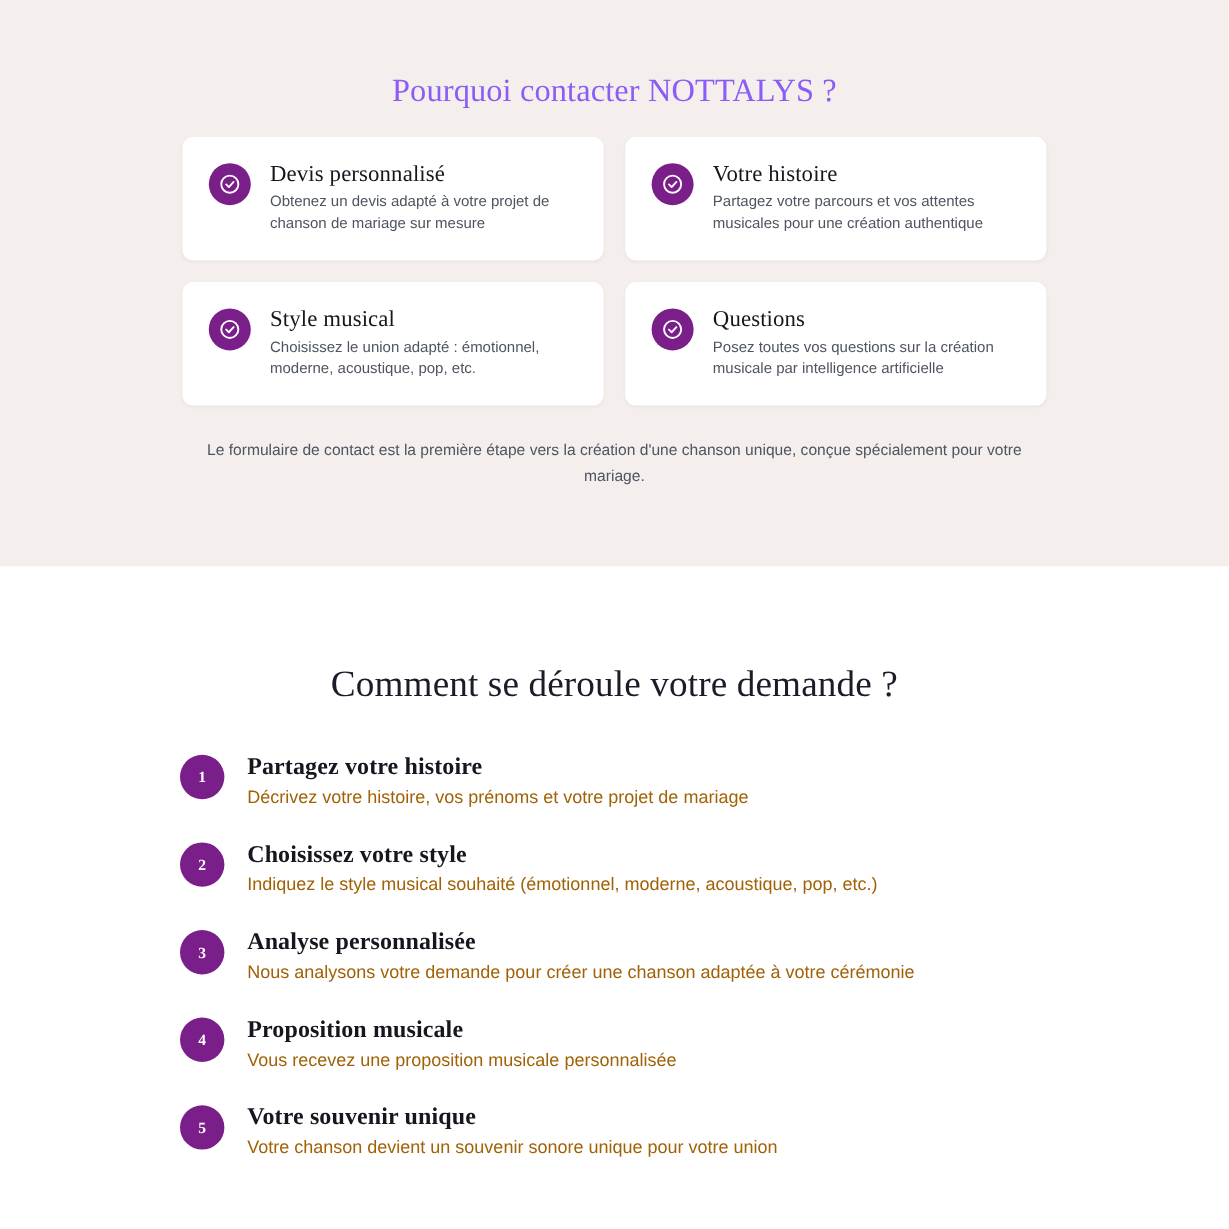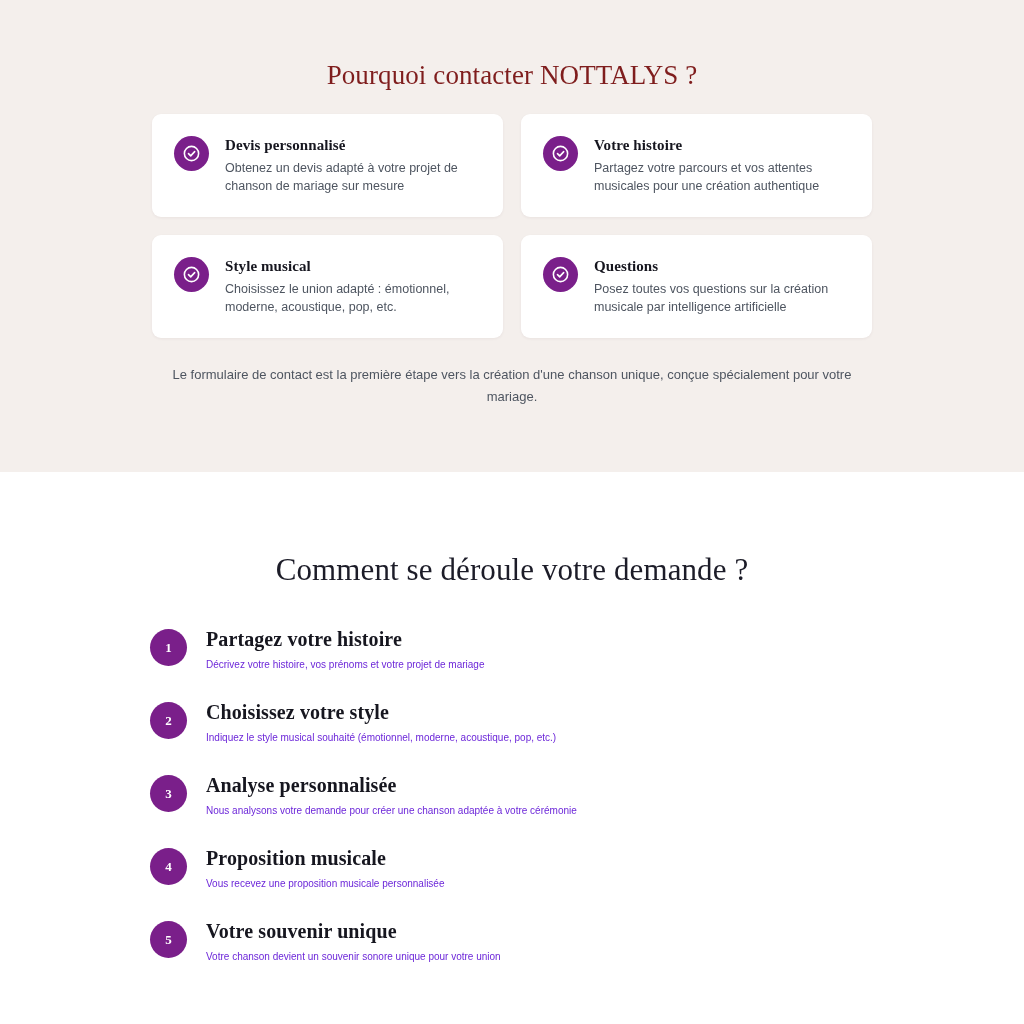--- a/index.html
+++ b/index.html
@@ -20,21 +20,21 @@
     background: #f4efec;
     height: 472px;
     width: 1024px;
     padding-top: 58px;
   }
 
   .section-title {
     font-family: "Liberation Serif", serif;
     font-size: 27px;
     font-weight: 400;
-    color: #7f1d1d;
+    color: #8b5cf6;
     text-align: center;
     letter-spacing: 0.1px;
     line-height: 34px;
   }
 
   .cards-grid {
     width: 720px;
     margin: 0 auto;
     padding-top: 22px;
     display: grid;
@@ -65,22 +65,22 @@
     justify-content: center;
     margin-top: 1px;
   }
 
   .badge-check svg { display: block; }
 
   .benefit-body { padding-top: 1px; }
 
   .benefit-title {
     font-family: "Liberation Serif", serif;
-    font-size: 15px;
-    font-weight: 700;
+    font-size: 19px;
+    font-weight: 400;
     color: #16161f;
     line-height: 19px;
     margin-bottom: 5px;
     letter-spacing: 0.1px;
   }
 
   .benefit-desc {
     font-family: "Liberation Sans", sans-serif;
     font-size: 12.5px;
     color: #4e5560;
@@ -150,22 +150,22 @@
     font-size: 20px;
     font-weight: 700;
     color: #16161f;
     line-height: 21px;
     margin-bottom: 6px;
     letter-spacing: 0.1px;
   }
 
   .step-desc {
     font-family: "Liberation Sans", sans-serif;
-    font-size: 10px;
-    color: #6d28d9;
+    font-size: 15px;
+    color: #a16207;
     line-height: 18px;
   }
 </style>
 </head>
 <body>
 
 <section class="section-benefits">
 
   <h2 class="section-title">Pourquoi contacter NOTTALYS ?</h2>
 

